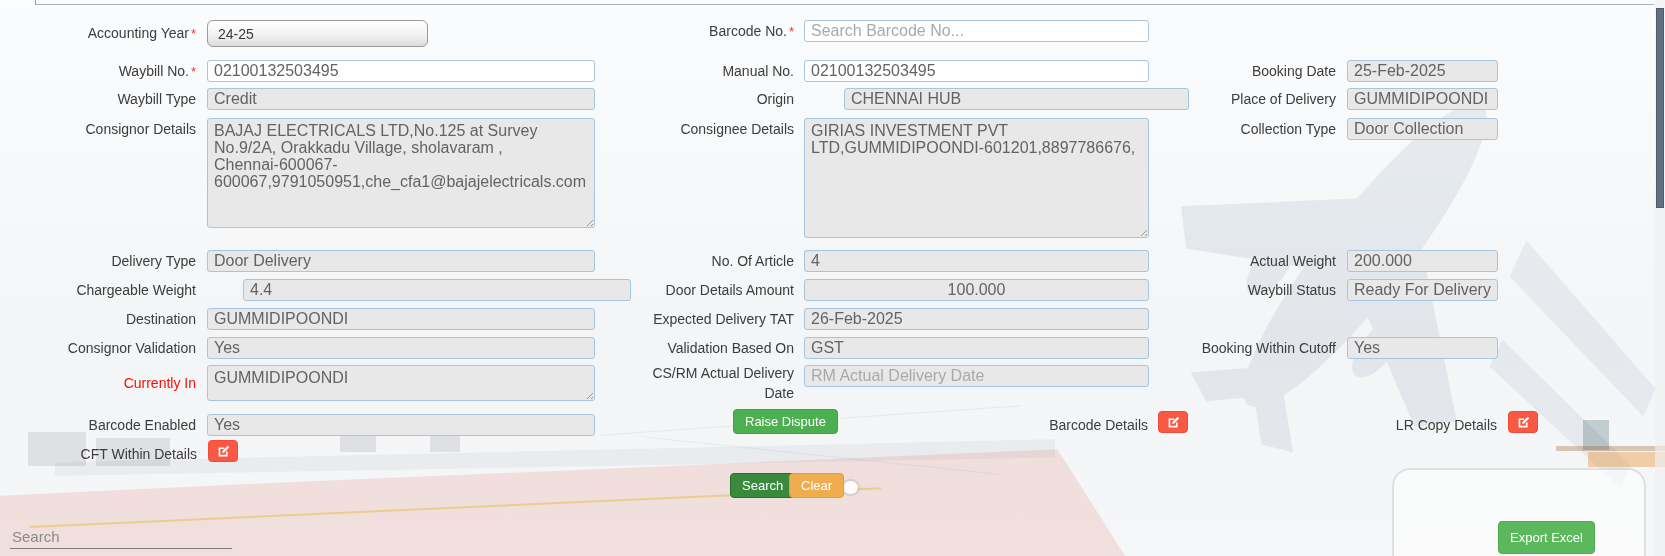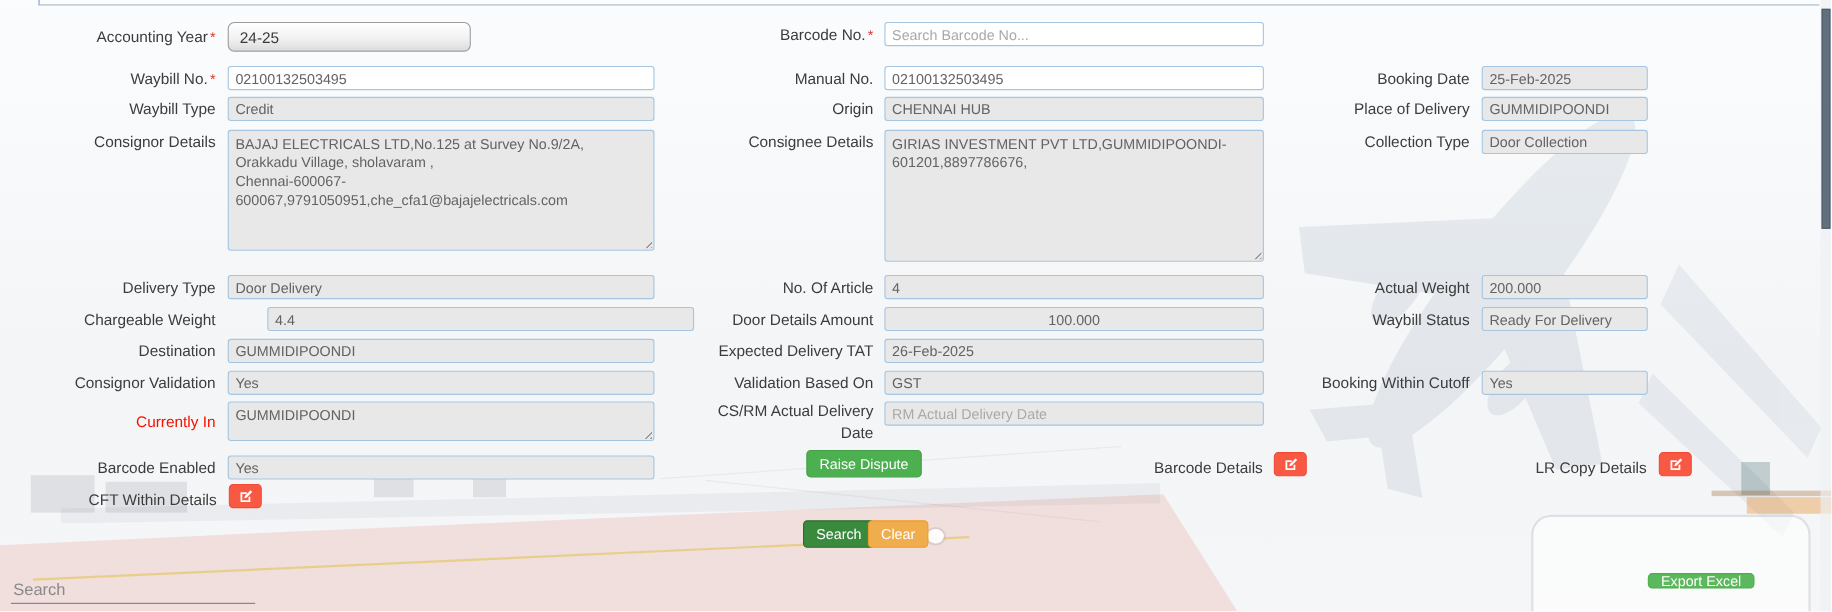--- a/index.html
+++ b/index.html
@@ -40,21 +40,21 @@
   .lbl{position:absolute;text-align:right;font-size:14px;color:#3c3c3c;line-height:22px;height:22px;}
   .lbl-l{left:0;width:196px;}
   .lbl-m{left:560px;width:234px;}
   .lbl-r{left:1040px;width:296px;}
   .lbl-2line{left:634px;width:160px;line-height:20px;height:auto;}
   .lbl-red{color:#f51000;}
   .req{color:#e53935;margin-left:2px;font-size:13px;}
 
   .ctl{position:absolute;box-sizing:border-box;height:22px;border:1px solid #a6c5e0;border-radius:3px;
        background:#fff;font-family:"Liberation Sans","DejaVu Sans",sans-serif;
-       font-size:13px;color:#636363;padding:2px 6px;outline:none;}
+       font-size:16px;color:#636363;padding:2px 6px;outline:none;}
   .ctl::placeholder{color:#a9a9a9;}
   .ctl-l{left:207px;width:388px;}
   .ctl-m{left:804px;width:345px;}
   .ctl-r{left:1347px;width:151px;}
   .ro{background:#e8e8e8;}
   textarea.ctl{resize:none;line-height:17px;padding:3px 6px;overflow:hidden;
                overflow-wrap:anywhere;word-wrap:break-word;}
   .select{height:27px;border:1px solid #9b9b9b;border-radius:6px;width:221px;
           background:linear-gradient(180deg,#ffffff 0%,#f2f2f2 55%,#dcdcdc 100%);
           font-size:14px;color:#3a3a3a;padding:2px 10px;}
@@ -62,21 +62,21 @@
       background:repeating-linear-gradient(135deg,transparent,transparent 2px,#9a9a9a 2px,#9a9a9a 3px);
       clip-path:polygon(100% 0,100% 100%,0 100%);}
 
   
   .btn{position:absolute;box-sizing:border-box;border-radius:4px;color:#fff;font-size:13px;
        font-family:"Liberation Sans","DejaVu Sans",sans-serif;border:1px solid transparent;
        display:flex;align-items:center;justify-content:center;cursor:pointer;padding:0 11px;}
   .btn-raise{left:697px;top:409px;height:25px;background:#4caf50;border-color:#43a047;margin-left:36px;}
   .btn-search{left:730px;top:473px;height:25px;background:#3a8a3e;border-color:#2c6b2f;}
   .btn-clear{left:789px;top:473px;height:25px;background:#f0ad4e;border-color:#ec9d28;}
-  .btn-export{left:1498px;top:521px;height:14px;background:#5cb85c;border-color:#4cae4c;}
+  .btn-export{left:1498px;top:521px;height:33px;background:#5cb85c;border-color:#4cae4c;}
   .btn-edit{position:absolute;width:30px;height:22px;border-radius:4px;background:#f95843;border:1px solid #f24b36;
             display:flex;align-items:center;justify-content:center;cursor:pointer;box-sizing:border-box;}
   .btn-edit svg{width:13px;height:13px;fill:#fff;}
 
   
   .msearch{position:absolute;left:10px;top:524px;width:218px;height:24px;border:none;
            border-bottom:1px solid #7d7d7d;background:transparent;font-size:15px;color:#555;
            font-family:"Liberation Sans","DejaVu Sans",sans-serif;outline:none;border-radius:0;padding:0 2px;}
   .msearch::placeholder{color:#8a8a8a;}
 </style>
@@ -132,21 +132,21 @@
   <label class="lbl lbl-m" style="top:60px"><span>Manual No.</span></label>
   <input class="ctl ctl-m" style="top: 60px;" readonly="" value="02100132503495">
 
   <label class="lbl lbl-r" style="top:60px"><span>Booking Date</span></label>
   <input class="ctl ctl-r ro" style="top: 60px;" readonly="" value="25-Feb-2025">
 
   <label class="lbl lbl-l" style="top:88px"><span>Waybill Type</span></label>
   <input class="ctl ctl-l ro" style="top: 88px;" readonly="" value="Credit">
 
   <label class="lbl lbl-m" style="top:88px"><span>Origin</span></label>
-  <input class="ctl ctl-m ro" style="top: 88px;" readonly="" value="CHENNAI HUB">
+  <input class="ctl ctl-m ro" style="top: 88px; margin-left: 40px;" readonly="" value="CHENNAI HUB">
 
   <label class="lbl lbl-r" style="top:88px"><span>Place of Delivery</span></label>
   <input class="ctl ctl-r ro" style="top: 88px;" readonly="" value="GUMMIDIPOONDI">
 
   <label class="lbl lbl-l" style="top:118px"><span>Consignor Details</span></label>
   <textarea class="ctl ctl-l ro" style="top: 118px; height: 110px;" readonly="">BAJAJ ELECTRICALS LTD,No.125 at Survey No.9/2A, Orakkadu Village, sholavaram ,
 Chennai-600067-600067,9791050951,che_cfa1@bajajelectricals.com</textarea>
   <div class="rz" style="left:584px;top:217px"></div>
 
   <label class="lbl lbl-m" style="top:118px"><span>Consignee Details</span></label>

